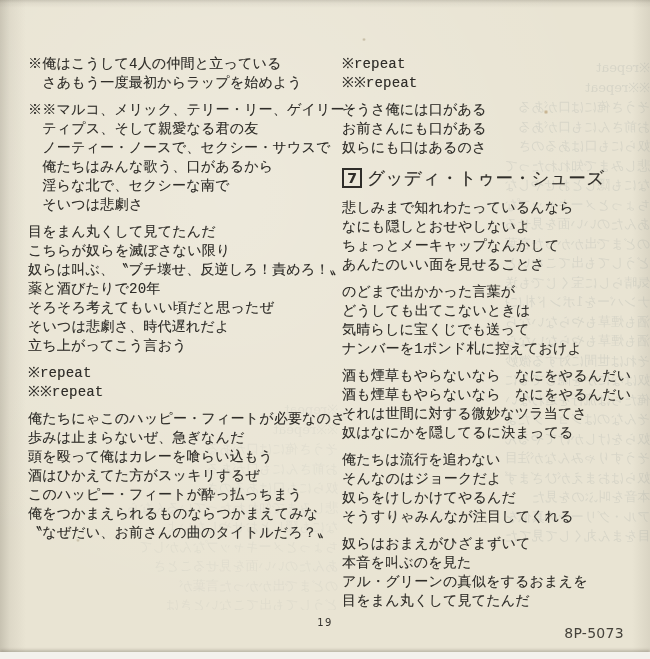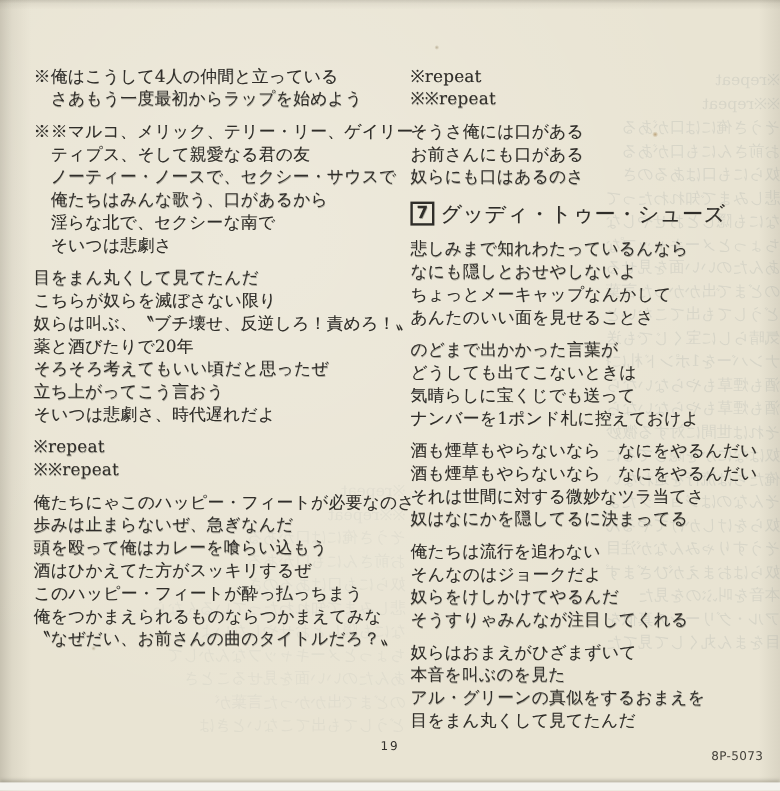--- a/index.html
+++ b/index.html
@@ -22,21 +22,21 @@
       #e9e4d3;
   }
   .scan-bottom {
     position:absolute; left:0; right:0; bottom:0; height:7px;
     background:#f3f2ed;
     box-shadow:0 -2px 3px rgba(60,55,45,0.25);
   }
   .col { position:absolute; top:55px; width:308px; z-index:2; }
   .col-left  { left:28px; }
   .col-right { left:342px; }
-  .section { margin-bottom:8px; }
+  .section { margin-bottom:8px;font-family:Liberation Mono, monospace; }
   .line {
     font-size:14px; line-height:19px; white-space:nowrap;
     letter-spacing:0.2px;
     text-shadow:0.3px 0.3px 0 rgba(47,45,41,0.35);
   }
   .track-header {
     display:flex; align-items:center;
     margin:5px 0 9px 0;
   }
   .track-num {
@@ -52,23 +52,23 @@
     text-shadow:0.4px 0.4px 0 rgba(47,45,41,0.4);
     white-space:nowrap;
   }
   .footer-page-number {
     position:absolute; left:295px; top:617px; width:60px;
     text-align:center; z-index:2;
     font-family:"DejaVu Sans", sans-serif;
     font-size:10px; letter-spacing:1.5px; color:#33312c;
   }
   .footer-catalog {
-    position:absolute; right:14px; top:625px; z-index:2;
+    position:absolute; right:26px; top:625px; z-index:2;
     font-family:"DejaVu Sans", sans-serif;
-    font-size:10px; letter-spacing:0.3px; color:#45423b;
+    font-size:14px; letter-spacing:0.3px; color:#45423b;
   }
   .bleed {
     position:absolute; z-index:1;
     transform:scaleX(-1);
     color:#6e7e86;
     filter:blur(0.6px);
     pointer-events:none;
     overflow:hidden;
   }
   .bleed div { font-size:13px; line-height:19.5px; white-space:nowrap; }
@@ -133,22 +133,22 @@
         <div class="line">　俺たちはみんな歌う、口があるから</div>
         <div class="line">　淫らな北で、セクシーな南で</div>
         <div class="line">　そいつは悲劇さ</div>
       </div>
     <div class="section">
         <div class="line">目をまん丸くして見てたんだ</div>
         <div class="line">こちらが奴らを滅ぼさない限り</div>
         <div class="line">奴らは叫ぶ、〝ブチ壊せ、反逆しろ！責めろ！〟</div>
         <div class="line">薬と酒びたりで20年</div>
         <div class="line">そろそろ考えてもいい頃だと思ったぜ</div>
+        <div class="line">そいつは悲劇さ、時代遅れだよ</div>
         <div class="line">立ち上がってこう言おう</div>
-        <div class="line">そいつは悲劇さ、時代遅れだよ</div>
       </div>
     <div class="section">
         <div class="line">※repeat</div>
         <div class="line">※※repeat</div>
       </div>
     <div class="section">
         <div class="line">俺たちにゃこのハッピー・フィートが必要なのさ</div>
         <div class="line">歩みは止まらないぜ、急ぎなんだ</div>
         <div class="line">頭を殴って俺はカレーを喰らい込もう</div>
         <div class="line">酒はひかえてた方がスッキリするぜ</div>

